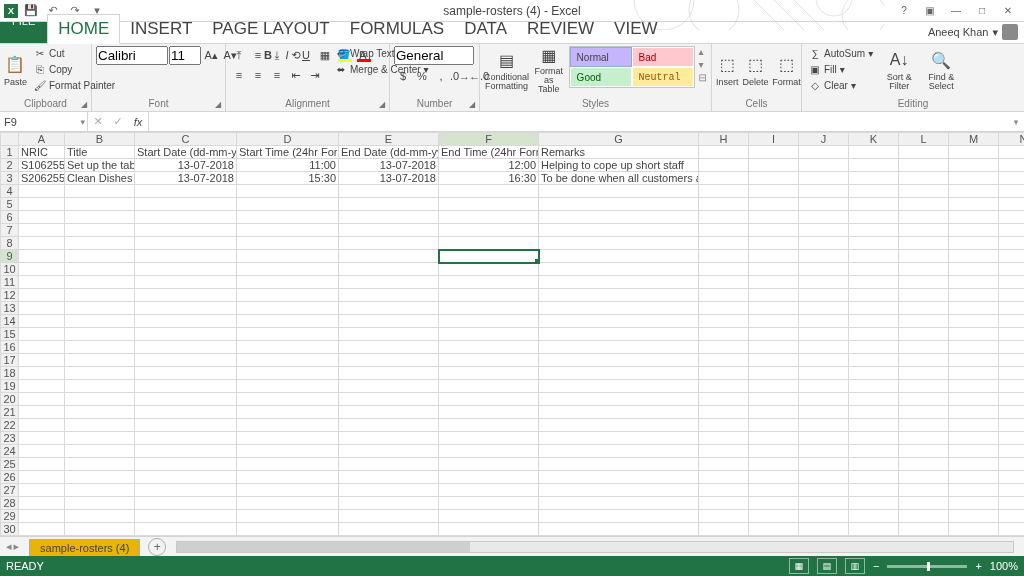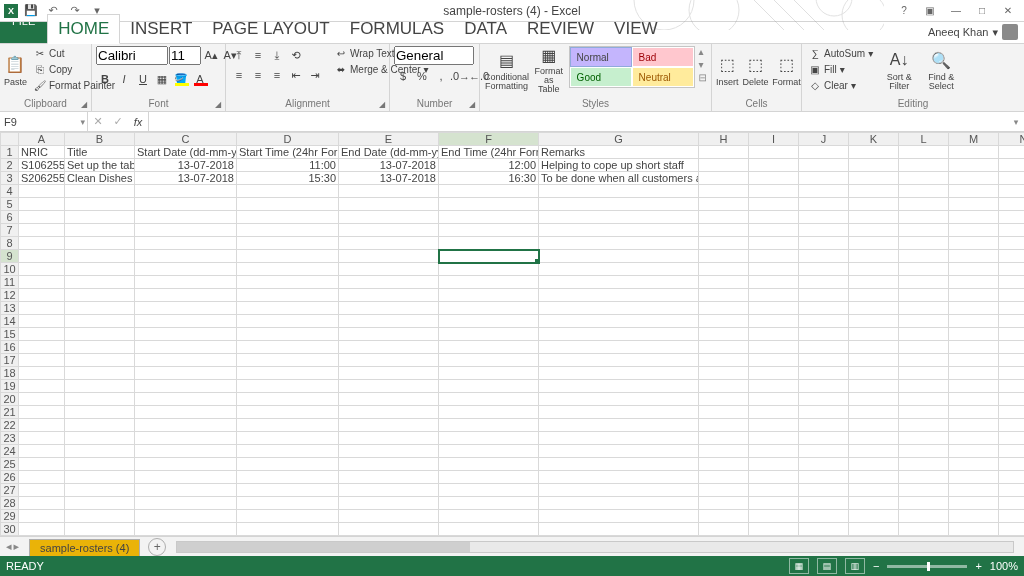--- a/index.html
+++ b/index.html
@@ -37,21 +37,21 @@
 .smallbtn .ic { width: 12px; display: inline-flex; justify-content: center; }
 .fontsel { width: 72px; }
 .sizesel { width: 32px; }
 .btnrow { display: flex; gap: 1px; }
 .ibtn { width: 18px; height: 18px; display: flex; align-items: center; justify-content: center; cursor: pointer; font-size: 11px; border: 1px solid transparent; }
 .stylebox { border: 1px solid #c5c5c5; background: #fff; display: grid; grid-template-columns: 62px 62px; grid-auto-rows: 20px; }
 .stylecell { display: flex; align-items: center; padding: 0 6px; font-size: 10px; border: 1px solid #fff; }
 .stylecell.normal { background: #c4b5fd; outline: 1px solid #8faadc; outline-offset: -1px; }
 .stylecell.bad { background: #ffc7ce; color: #9c0006; }
 .stylecell.good { background: #c6efce; color: #006100; }
-.stylecell.neutral { background: #ffeb9c; color: #9c5700; }
+.stylecell.neutral { background: #ffeb9c; color: #9c5700; font-family: Liberation Mono, monospace; }
 .dlaunch { position: absolute; right: 2px; bottom: 2px; width: 10px; height: 10px; font-size: 8px; color: #777; cursor: pointer; display:flex; align-items:center; justify-content:center;}
 
 
 .fbar { height: 20px; border-bottom: 1px solid #d4d4d4; display: flex; align-items: stretch; background: #fff; }
 .namebox { width: 88px; border-right: 1px solid #d4d4d4; display: flex; align-items: center; padding: 0 4px; font-size: 11px; position: relative; }
 .namebox .dd { position: absolute; right: 2px; color: #888; font-size: 9px; }
 .fxbtns { display: flex; align-items: center; border-right: 1px solid #d4d4d4; }
 .fxbtns .fb { width: 20px; display: flex; align-items: center; justify-content: center; color: #aaa; font-size: 11px; cursor: pointer; }
 .fxinput { flex: 1; padding: 0 4px; font-size: 11px; display: flex; align-items: center; }
 .fexpand { width: 16px; display:flex; align-items:center; justify-content:center; color:#888; font-size:9px; cursor:pointer;}
@@ -156,21 +156,21 @@
             <span class="ic">🖌</span>
             <span>Format Painter</span>
           </div>
       </div>
     </div>
     <div class="glabel">Clipboard</div>
     <div class="dlaunch">◢</div>
   </div>
 
   <div class="group" style="width:134px">
-    <div class="gbody" style="flex-direction:column;gap:5px">
+    <div class="gbody" style="gap:20px">
       <div class="btnrow">
         <input class="fsel fontsel" value="Calibri" style="">
         <input class="fsel sizesel" value="11" style="">
         <div class="ibtn">A▴</div>
         <div class="ibtn">A▾</div>
       </div>
       <div class="btnrow">
         <div class="ibtn">
             <b>B</b>
           </div>

